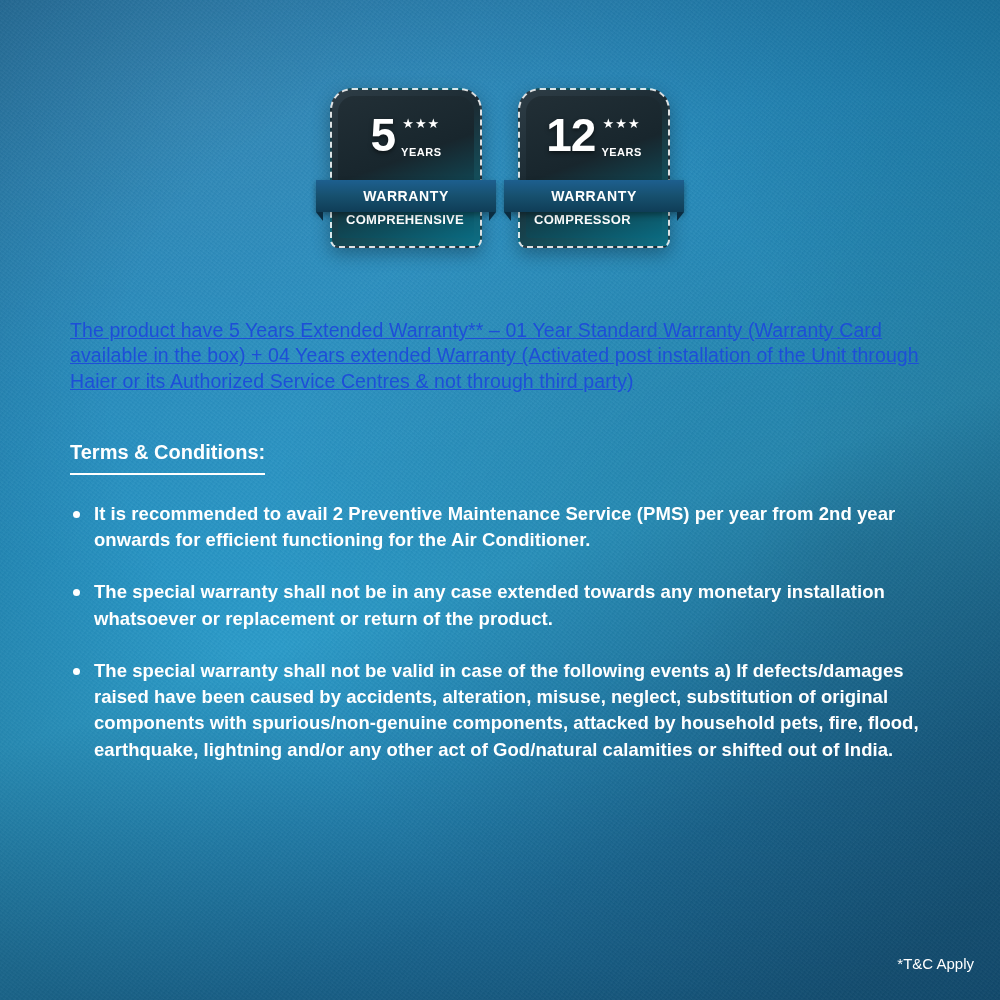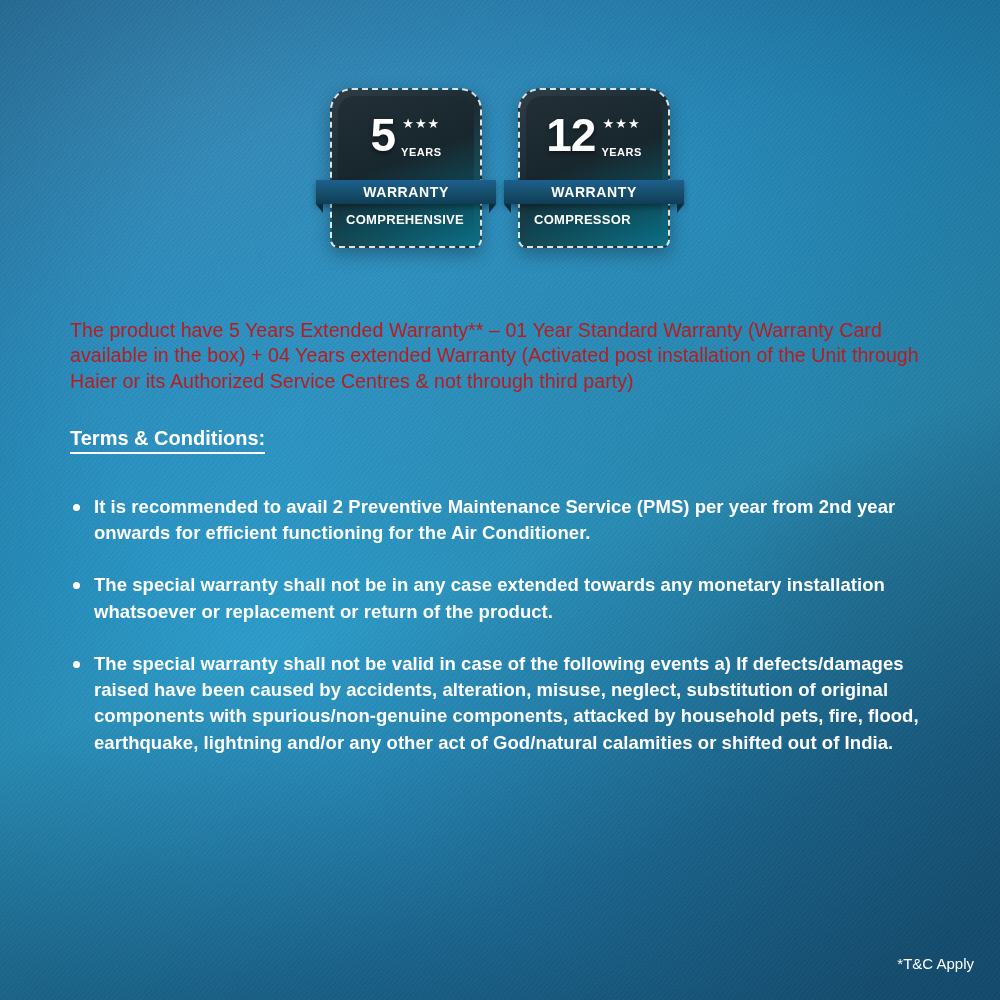--- a/index.html
+++ b/index.html
@@ -91,21 +91,21 @@
     letter-spacing: 0.5px;
     margin-top: 16px;
     color: #ffffff;
   }
 
   .ribbon {
     position: absolute;
     left: -14px;
     right: -14px;
     top: 92px;
-    height: 24px;
+    height: 32px;
     background: linear-gradient(180deg, #1d5f8f 0%, #17506e 50%, #0f3d57 100%);
     display: flex;
     align-items: center;
     justify-content: center;
     box-shadow: 0 3px 6px rgba(0,0,0,0.35);
   }
   .ribbon span {
     font-size: 14px;
     font-weight: bold;
     letter-spacing: 0.6px;
@@ -146,38 +146,39 @@
   .content {
     position: absolute;
     left: 70px;
     right: 60px;
     top: 298px;
   }
 
   .intro {
     font-size: 19.5px;
     line-height: 1.33;
-    color: #b91c1c;
+    color: #1d4ed8;
     font-weight: 400;
     letter-spacing: 0.1px;
+    text-decoration: underline;
   }
 
   .tc-heading {
-    margin-top: 12px;
+    margin-top: 26px;
     font-size: 20px;
     font-weight: bold;
     color: #ffffff;
     display: inline-block;
     border-bottom: 2px solid #ffffff;
-    padding-bottom: 2px;
+    padding-bottom: 9px;
   }
 
   ul.terms {
     list-style: none;
-    margin: 40px 0 0 0;
+    margin: 26px 0 0 0;
     padding: 0;
   }
   ul.terms li {
     position: relative;
     padding-left: 24px;
     margin-bottom: 26px;
     font-size: 18.5px;
     line-height: 1.42;
     font-weight: bold;
     color: #ffffff;

